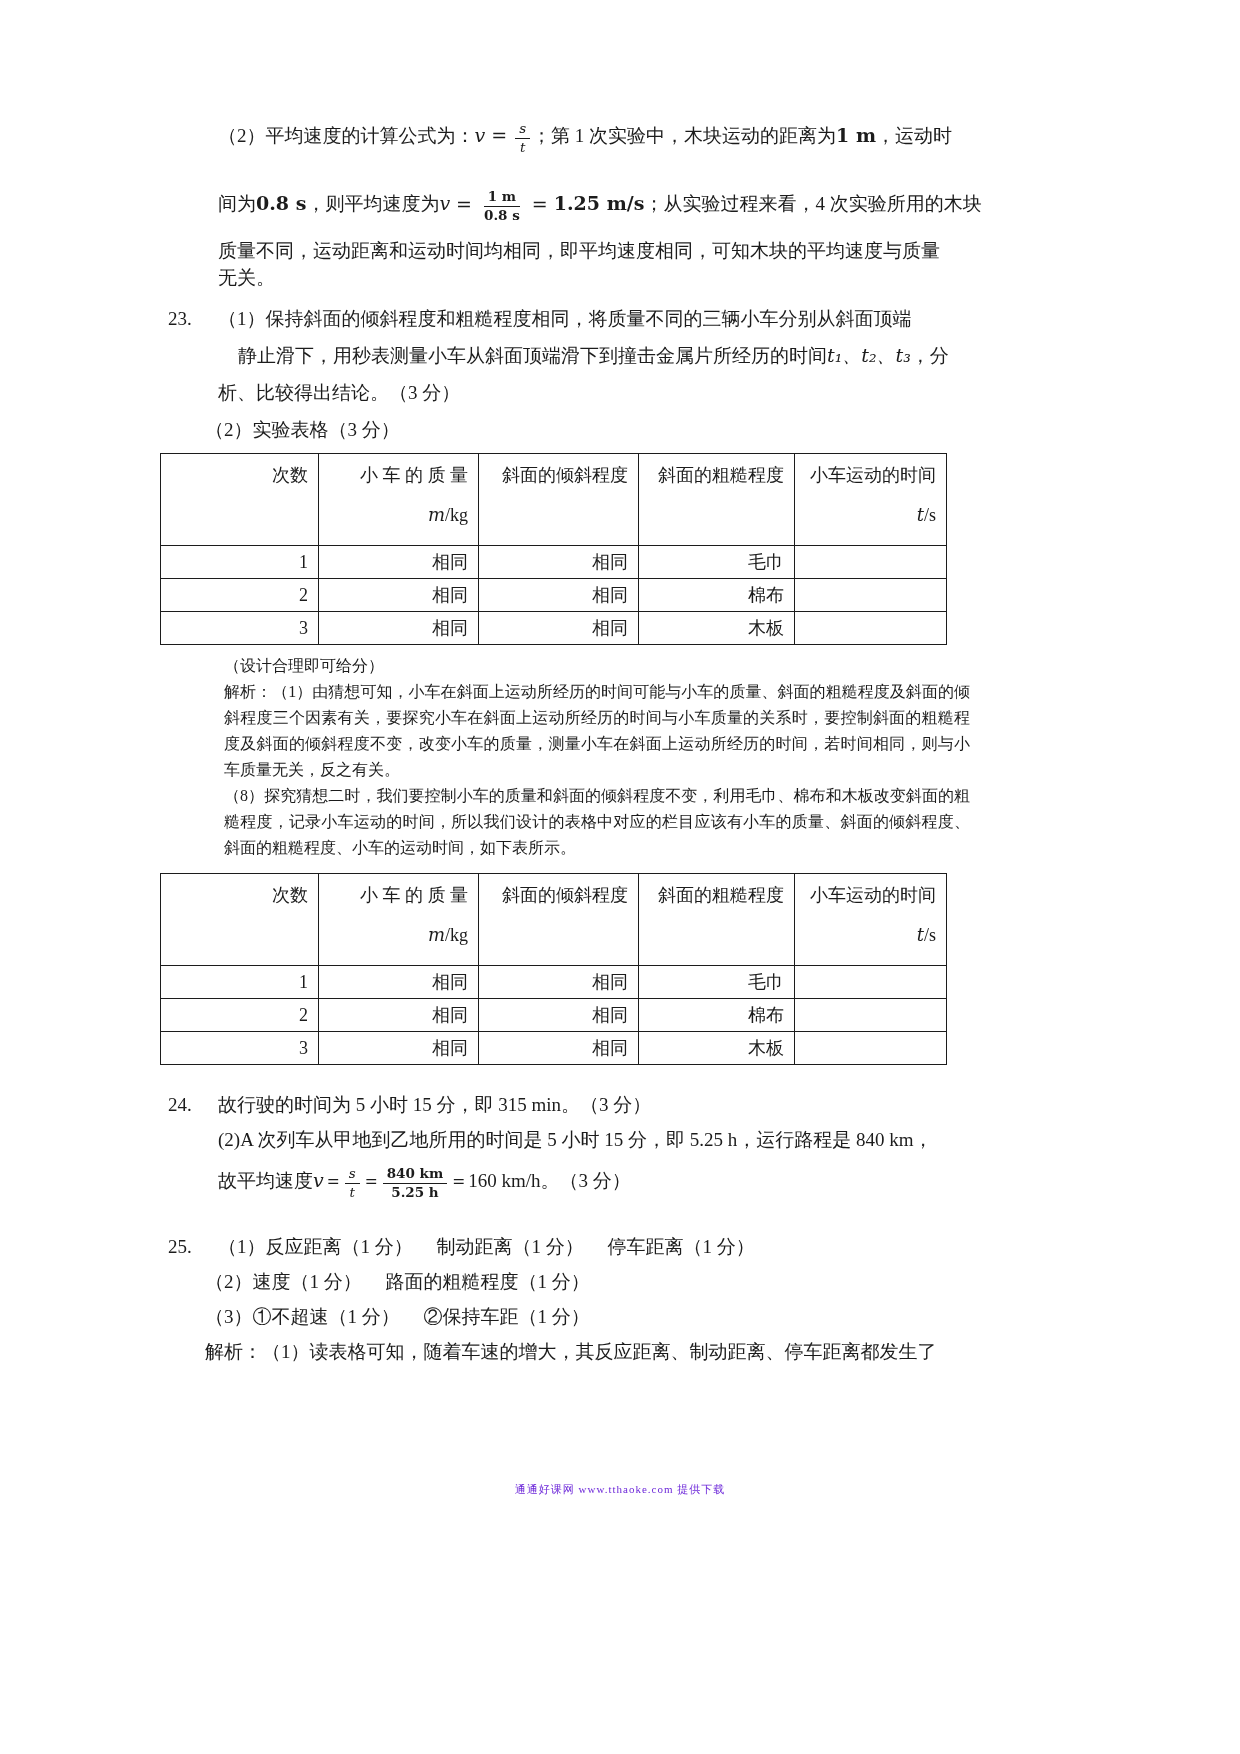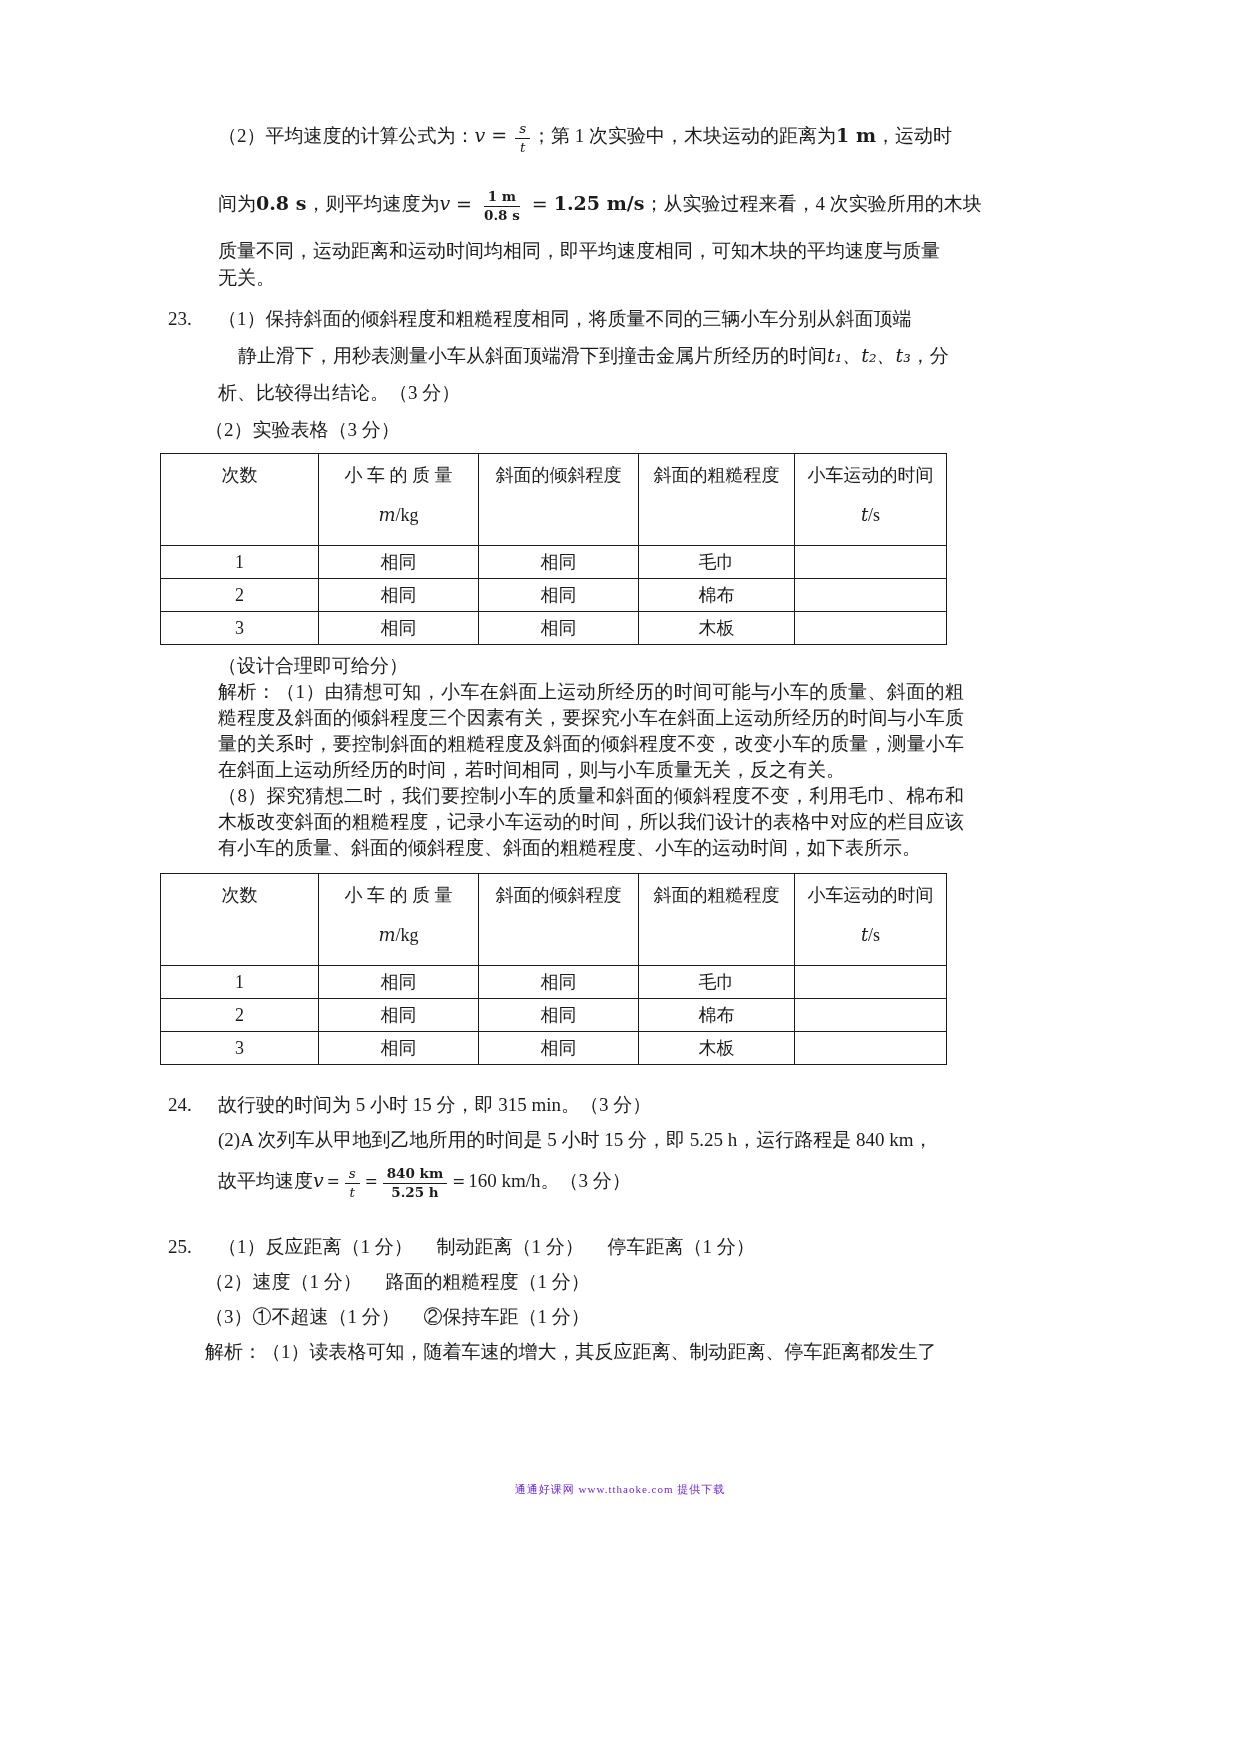--- a/index.html
+++ b/index.html
@@ -22,24 +22,24 @@
   }
   .frac .fnum { border-bottom: 1px solid #1c1c1c; padding: 0 4px; }
   .frac .fden { padding: 0 4px; }
 
   .qrow { display: flex; }
   .qnum { flex: 0 0 58px; padding-left: 8px; font-size: 19px; line-height: 27px; }
   .qbody { flex: 1; }
   .outdent { margin-left: -13px; }
   .sub1 { margin-left: 20px; }
 
-  .ablock { width: 746px; font-size: 19px; line-height: 26px; text-align: justify; }
+  .ablock { width: 746px; font-size: 16px; line-height: 26px; text-align: justify; margin-left: 6px; }
 
   .etable { border-collapse: collapse; table-layout: fixed; width: 786px; margin-top: 10px; font-size: 18px; }
-  .etable th, .etable td { border: 1px solid #1c1c1c; text-align: center; font-weight: normal; }
+  .etable th, .etable td { border: 1px solid #1c1c1c; text-align: right; font-weight: normal; }
   .etable th { height: 92px; vertical-align: top; padding: 9px 10px 4px 10px; font-size: 18px; }
   .etable .unitline { margin-top: 17px; }
   .etable td { height: 33px; vertical-align: middle; padding: 2px 10px; }
 
   .mb-l1 { margin-bottom: 32px; padding-top: 2px; }
   .mb-l2 { margin-bottom: 13px; }
   .mb-l3 { }
   .gap-q23 { margin-top: 14px; }
   .gap-note { margin-top: 8px; }
   .gap-t2 { margin-top: 12px; }

